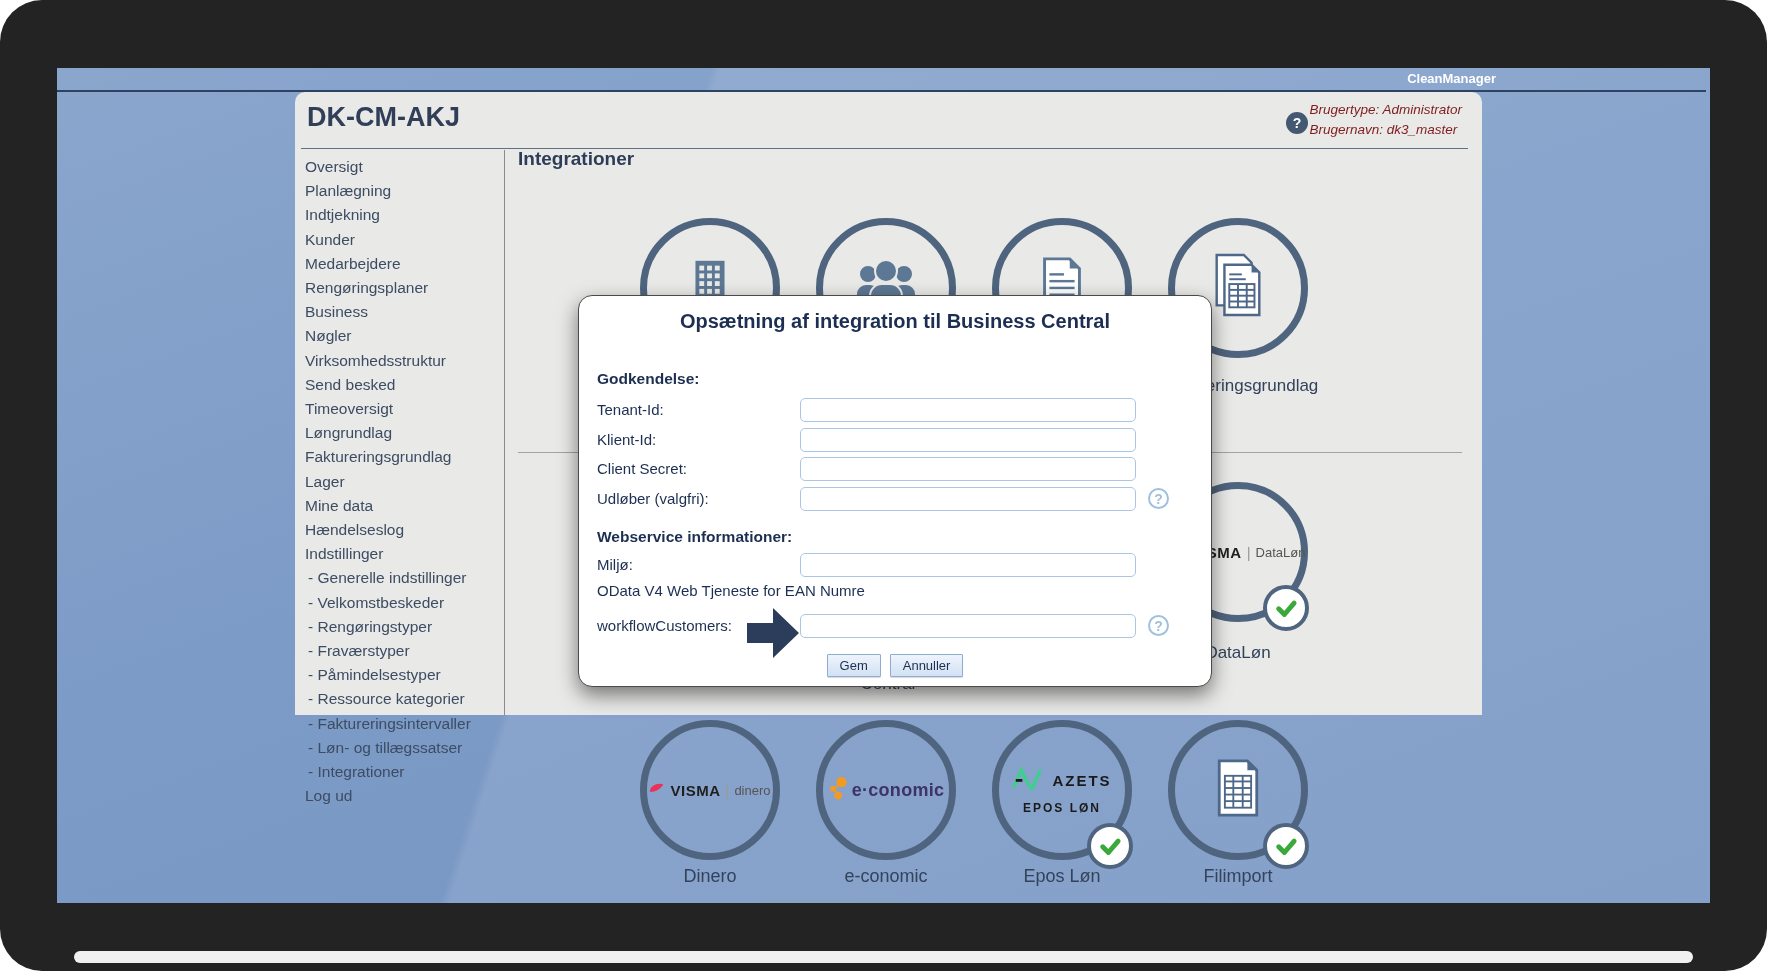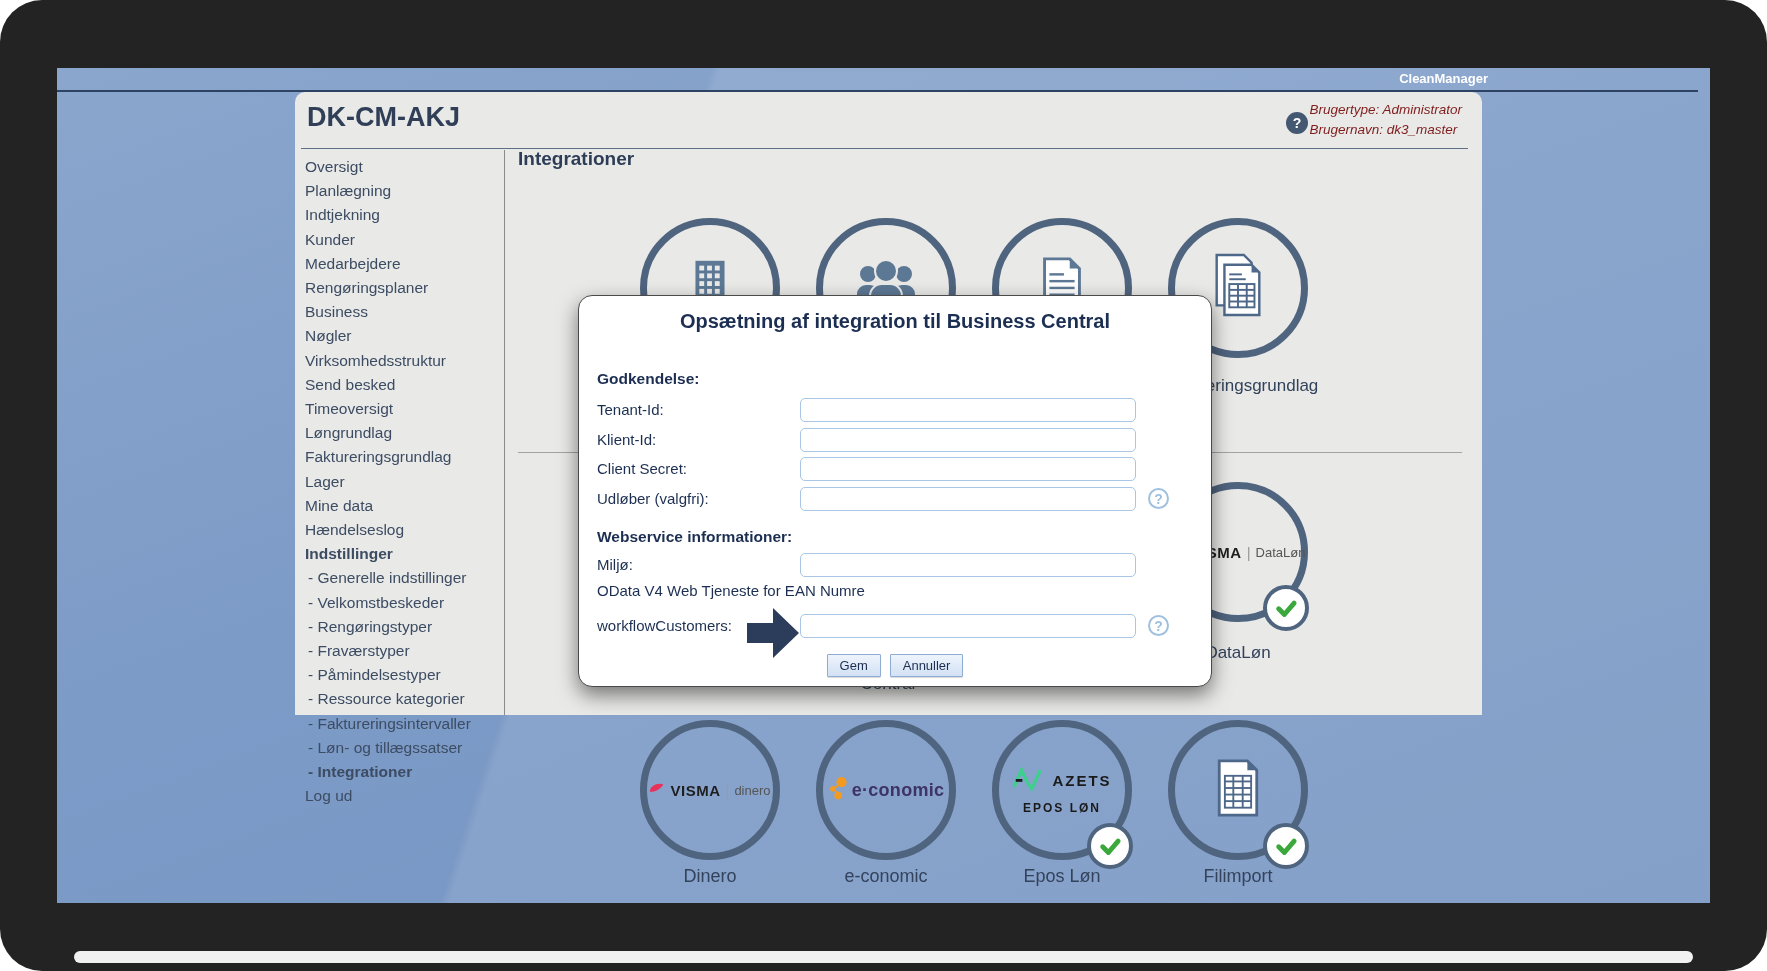--- a/index.html
+++ b/index.html
@@ -5,36 +5,36 @@
   html,body{margin:0;padding:0;background:#ffffff;}
   .stage{position:relative;width:1767px;height:971px;background:#fff;overflow:hidden;
          font-family:"Liberation Sans","DejaVu Sans",sans-serif;}
   .bezel{position:absolute;inset:0;background:#232323;border-radius:42px;}
   .bottom-strip{position:absolute;left:74px;right:74px;bottom:8px;height:12px;
                 background:#f1f1f1;border-radius:7px;}
   .desktop{position:absolute;left:57px;top:68px;width:1653px;height:835px;
            background:linear-gradient(160deg,#8aa6cd 0%,#7d9bc7 45%,#7795c2 100%);overflow:hidden;}
   .desktop::before{content:"";position:absolute;inset:0;
            background:linear-gradient(108deg,rgba(255,255,255,0) 34%,rgba(255,255,255,0.10) 34.5%);}
-  .page-topbar{position:absolute;left:0;top:0;right:12px;height:22px;border-bottom:2px solid #2e4263;}
+  .page-topbar{position:absolute;left:0;top:0;right:4px;height:22px;border-bottom:2px solid #2e4263;}
   .brand{position:absolute;right:210px;top:3px;color:#ffffff;font-size:13px;font-weight:bold;}
   
   .panel{position:absolute;left:238px;top:24px;width:1187px;height:623px;background:#e9e9e7;
          border-radius:10px 10px 0 0;}
   .app-title{position:absolute;left:12px;top:10px;font-size:27px;font-weight:bold;color:#303f57;}
   .user-block{position:absolute;right:20px;top:8px;text-align:left;font-style:italic;
               font-size:13.5px;color:#7f1d1d;line-height:20px;}
   .help-badge{position:absolute;left:991px;top:20px;width:22px;height:22px;border-radius:50%;
               background:#455871;color:#fff;font-weight:bold;font-size:14px;display:flex;
               align-items:center;justify-content:center;}
   .header-rule{position:absolute;left:6px;right:14px;top:56px;height:1px;background:#5f7085;}
   .sidebar{position:absolute;left:0;top:58px;bottom:0;width:210px;border-right:1px solid #8b8b8b;
            padding:5px 0 0 10px;box-sizing:border-box;}
   .side-item{font-size:15.5px;color:#3c4c63;line-height:24.2px;white-space:nowrap;cursor:pointer;}
-  .side-item.boldi{font-weight:bold;}
+  .side-item.boldi{font-weight:normal;}
   .side-item.sub{padding-left:3px;}
   .content-heading{position:absolute;left:223px;top:56px;font-size:19px;font-weight:bold;color:#2e3d57;}
   .section-rule{position:absolute;left:223px;top:360px;width:944px;height:1px;background:#a3a3a3;}
   
   .circ{position:absolute;width:140px;height:140px;border:7px solid #4f647e;border-radius:50%;
         box-sizing:border-box;display:flex;align-items:center;justify-content:center;cursor:pointer;}
   .circ-label{position:absolute;width:240px;text-align:center;font-size:17px;color:#33435c;}
   .badge{position:absolute;left:88px;top:96px;width:46px;height:46px;background:#fff;
          border:4px solid #4f647e;border-radius:50%;box-sizing:border-box;display:flex;
          align-items:center;justify-content:center;}

